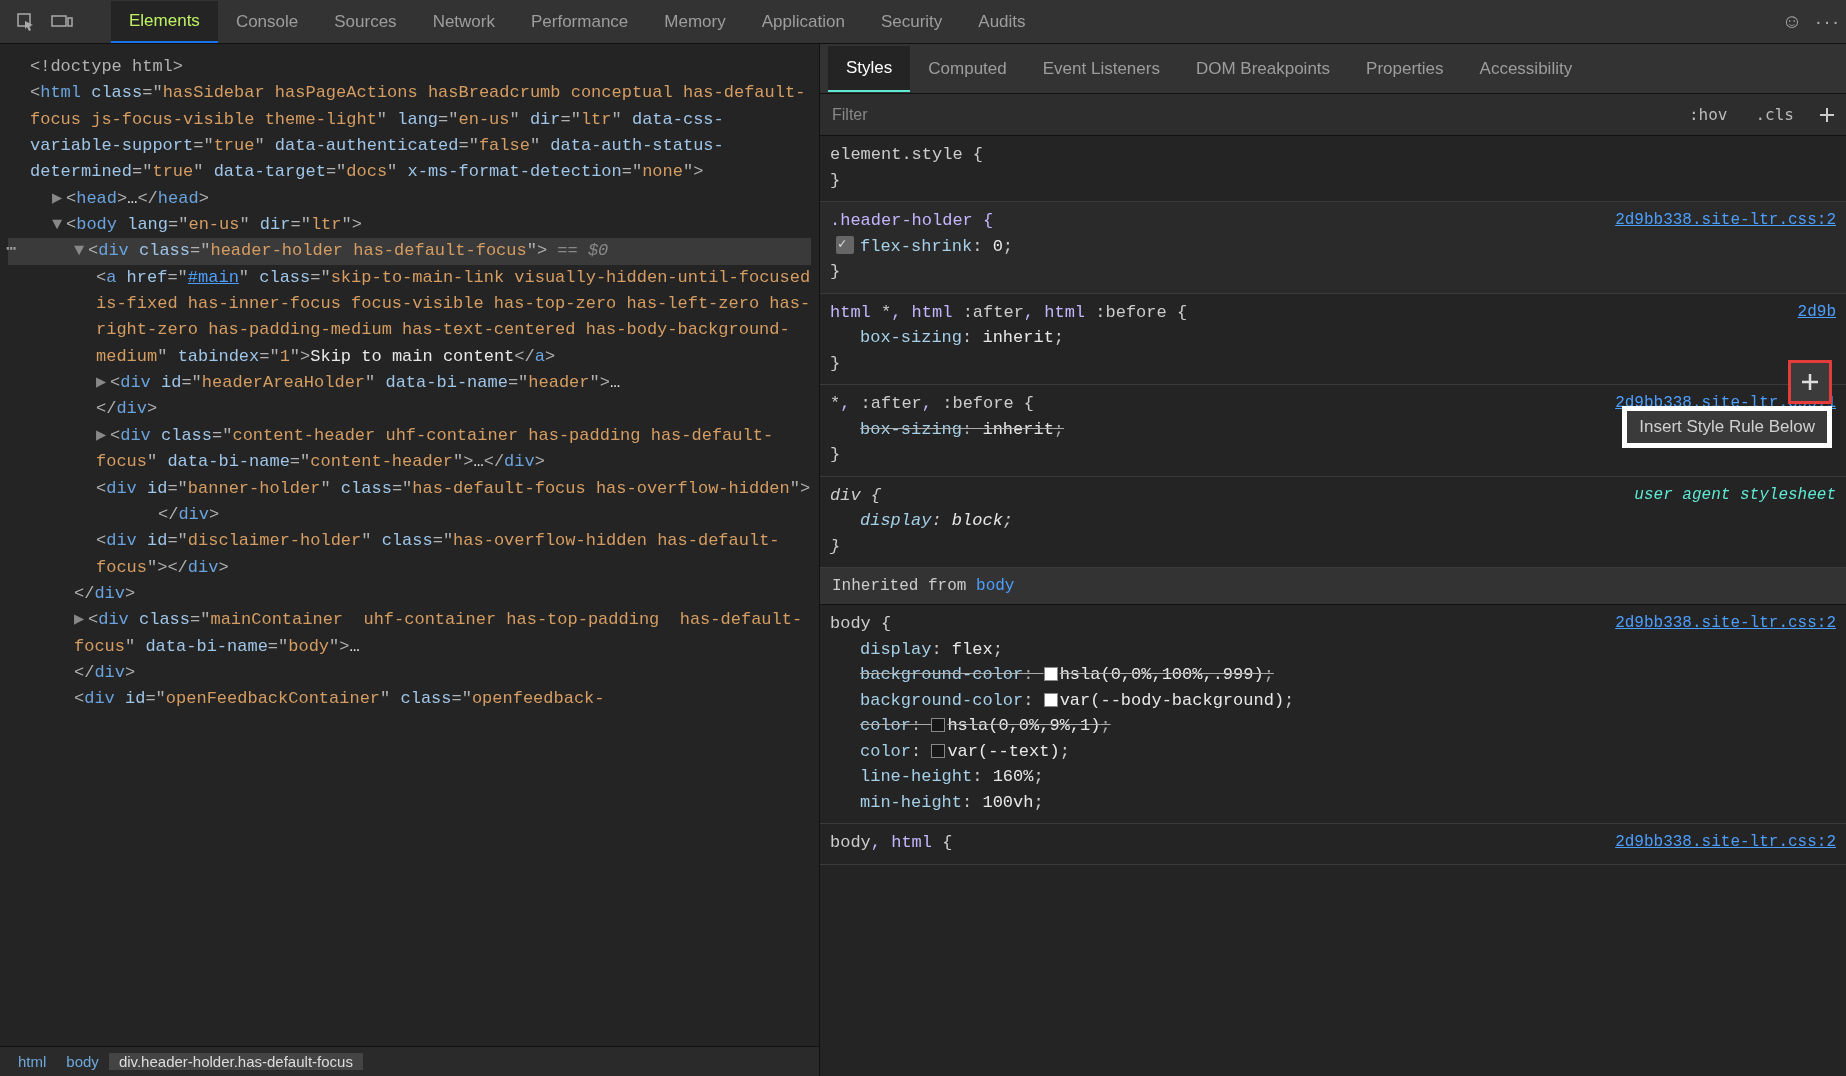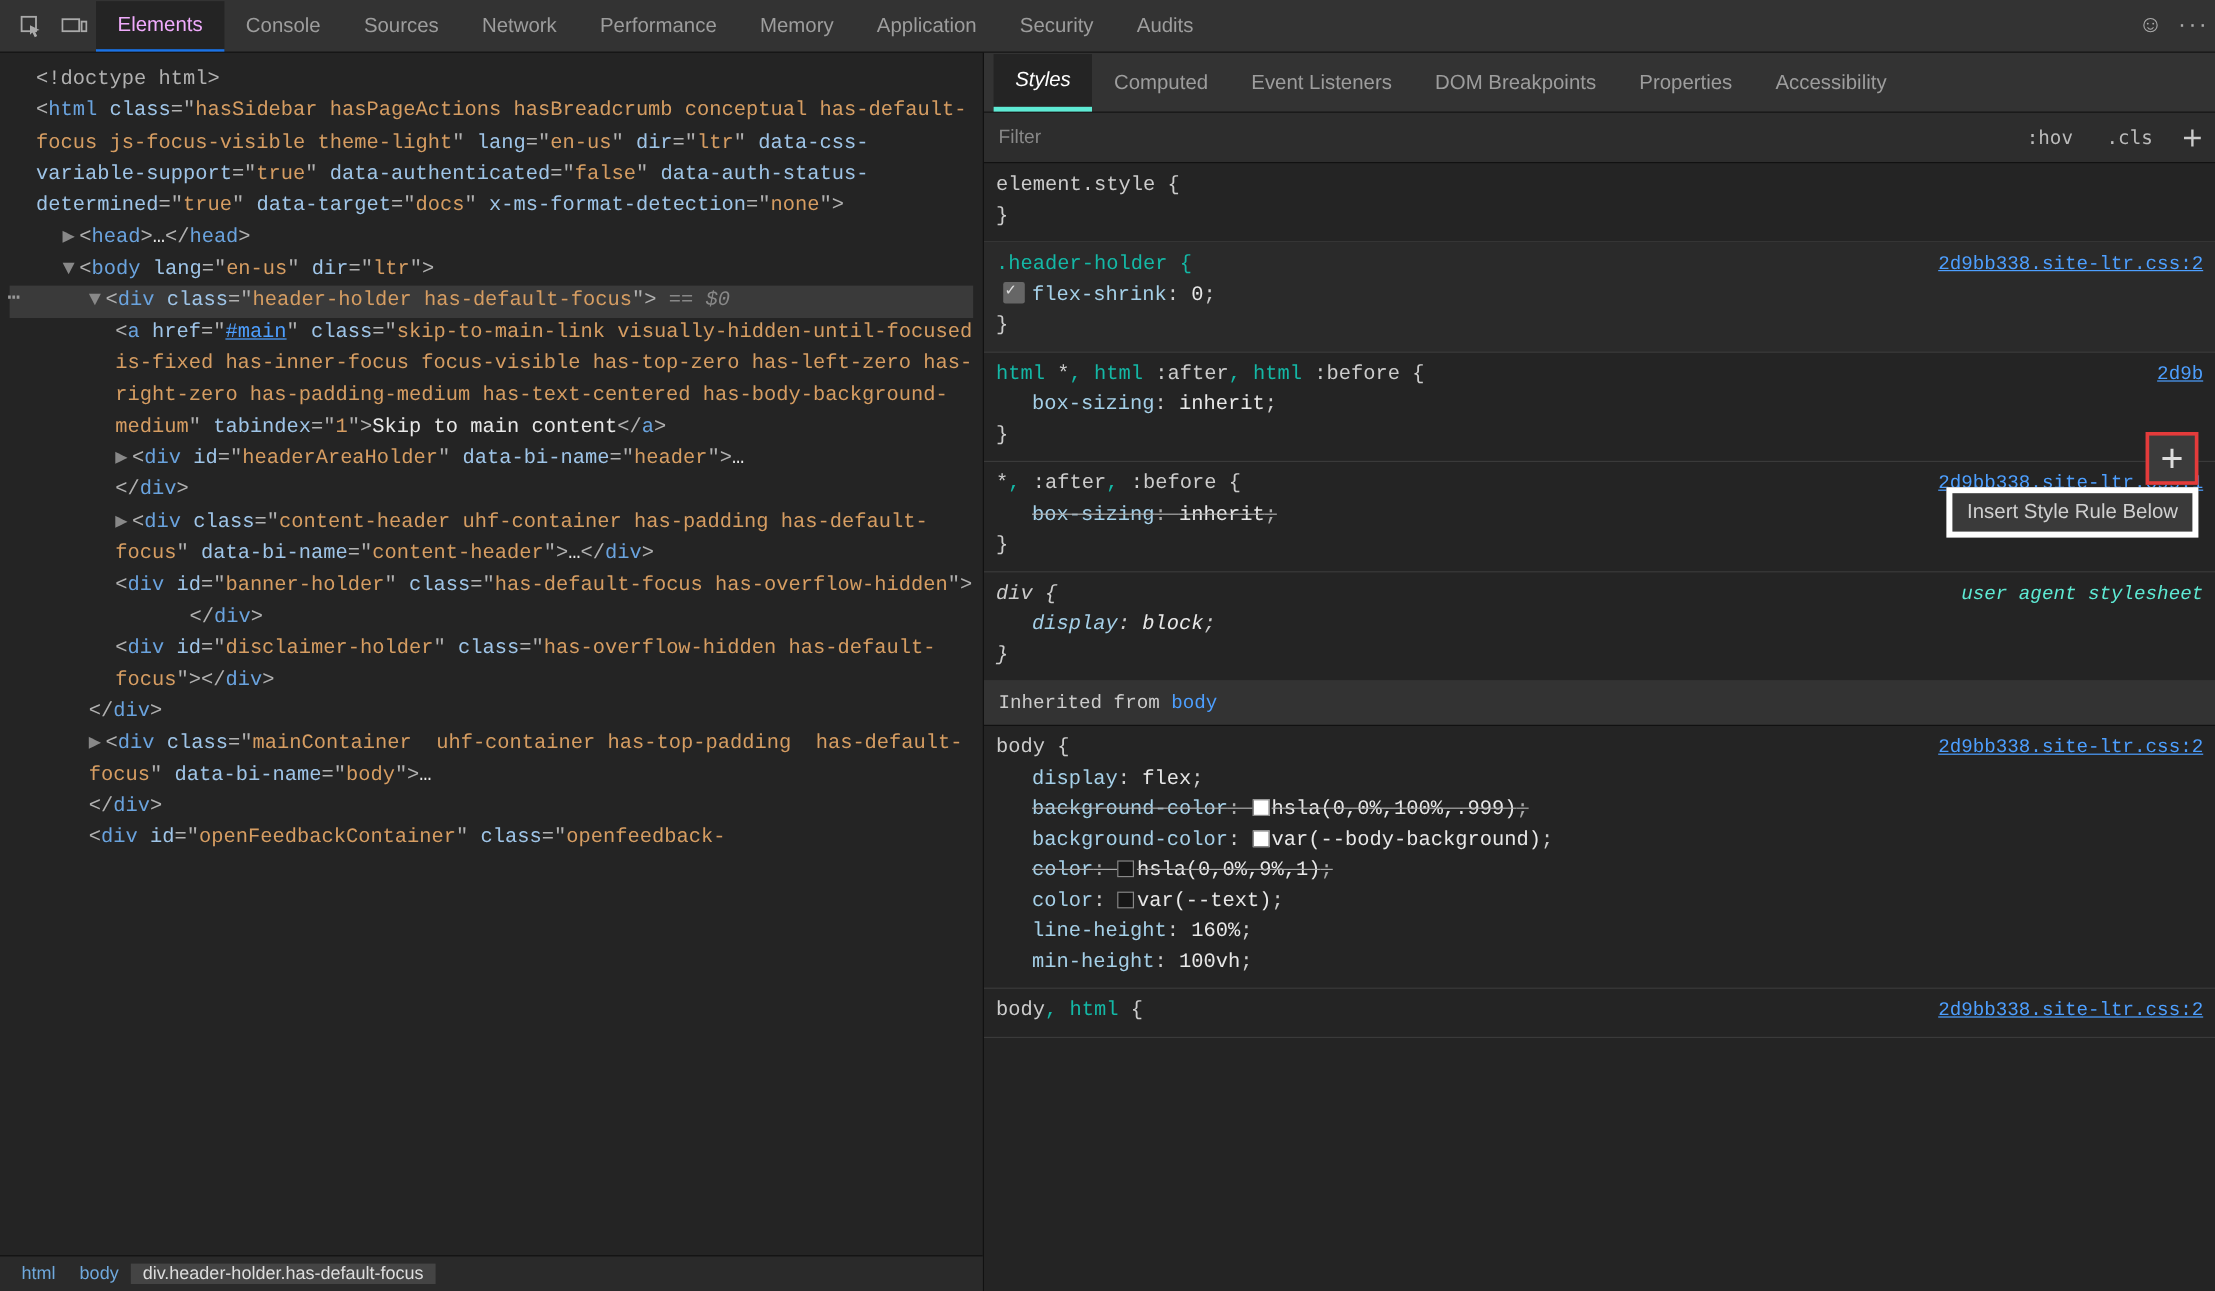--- a/index.html
+++ b/index.html
@@ -17,21 +17,21 @@
 
 .top-tabs {
   display: flex; align-items: center; height: 44px;
   background: #333; border-bottom: 1px solid #111;
   padding-left: 8px;
 }
 .top-tabs .icon-btn { width: 36px; height: 36px; display:flex;align-items:center;justify-content:center; color:#aaa; }
 .top-tabs .tab {
   padding: 10px 18px; color:#9d9d9d; font-size:17px; cursor:pointer;
 }
-.top-tabs .tab.active { color:#f0abfc; border-bottom:2px solid #1a73e8; background:#242424;}
+.top-tabs .tab.active { color:#bef264; border-bottom:2px solid #1a73e8; background:#242424;margin-left:31px;}
 .top-tabs .spacer { flex:1; }
 
 
 .main { display:flex; flex:1; min-height:0; }
 .left { flex: 0 0 820px; display:flex; flex-direction:column; border-right:1px solid #111; min-height:0;}
 .right { flex:1; display:flex; flex-direction:column; min-height:0;}
 
 
 .dom-tree {
   flex:1; overflow:auto; padding:10px 8px 10px 8px;
@@ -52,38 +52,38 @@
   height:30px; background:#2a2a2a; border-top:1px solid #111;
   display:flex; align-items:center; padding:0 8px; font-size:15px;
 }
 .breadcrumb .bc { padding:0 10px; color:#6fa8dc; cursor:pointer; }
 .breadcrumb .bc.sel { background:#444; color:#ddd; }
 .ellipsis-dots { position:absolute; color:#999; font-size:18px; margin-top:-2px;}
 
 
 .styles-tabs { display:flex; align-items:center; height:50px; background:#333; border-bottom:1px solid #111; padding:0 8px; }
 .styles-tabs .stab { padding:12px 18px; color:#9d9d9d; font-size:17px; cursor:pointer;}
-.styles-tabs .stab.active { color:#fff; border-bottom:4px solid #5eead4; background:#242424;font-style:italic;}
+.styles-tabs .stab.active { color:#fff; border-bottom:2px solid #5eead4; background:#242424;}
 
 .filter-bar { display:flex; align-items:center; height:42px; background:#2d2d2d; border-bottom:1px solid #111; }
 .filter-bar input {
   flex:1; background:transparent; border:none; color:#ccc; font-size:16px;
   padding:0 12px; height:100%; outline:none;
 }
 .filter-bar input::placeholder { color:#888; }
 .filter-bar .fbtn { padding:0 14px; color:#bbb; font-family:Consolas,monospace; font-size:16px; cursor:pointer;}
 .filter-bar .plus-icon { width:38px; display:flex; align-items:center; justify-content:center;}
 
 .styles-body { flex:1; overflow:auto; font-family:Consolas,"Courier New",monospace; font-size:17px; line-height:1.5; }
 .rule-block { padding:6px 10px 8px 10px; border-bottom:1px solid #3a3a3a; position:relative; }
 .rule-block.hov { background:#2a2a2a; }
 .rule-block .link { position:absolute; right:10px; top:6px; color:#4d9fff; text-decoration:underline; font-size:16px;margin-left:48px;}
 .rule-block .link.ua { color:#5eead4; font-style:italic; text-decoration:none;}
 .sel-text { color:#ccc; }
-.sel-gray { color:#14b8a6; }
+.sel-gray { color:#c4b5fd; }
 .brace { color:#ccc; }
 .prop-line { padding-left:30px; }
 .prop-name { color:#a5d0e8; }
 .prop-name.italic { font-style:italic; }
 .prop-val { color:#e8e8e8; }
 .prop-val .swatch { display:inline-block; width:14px; height:14px; border:1px solid #888; vertical-align:-2px; margin-right:2px;}
 .strike { text-decoration: line-through; color:#aaa; }
 .chk {
   display:inline-block; width:18px; height:18px; background:#666; border-radius:2px;
   margin-left:-24px; margin-right:6px; vertical-align:-3px; position:relative;

